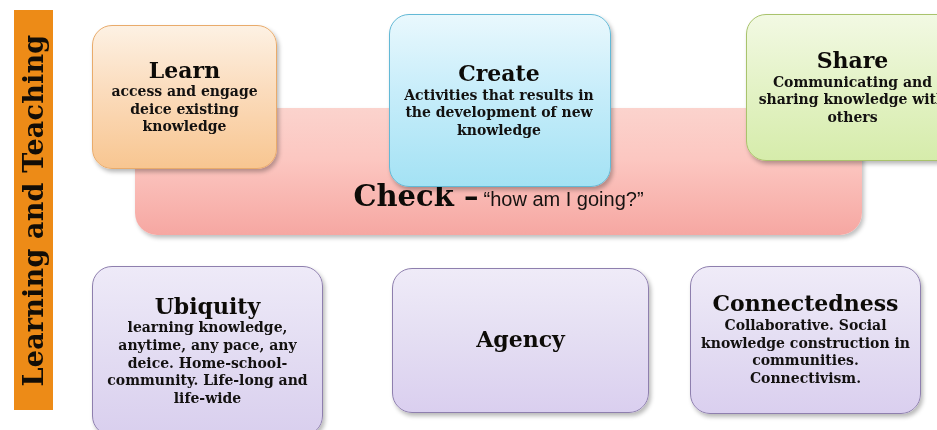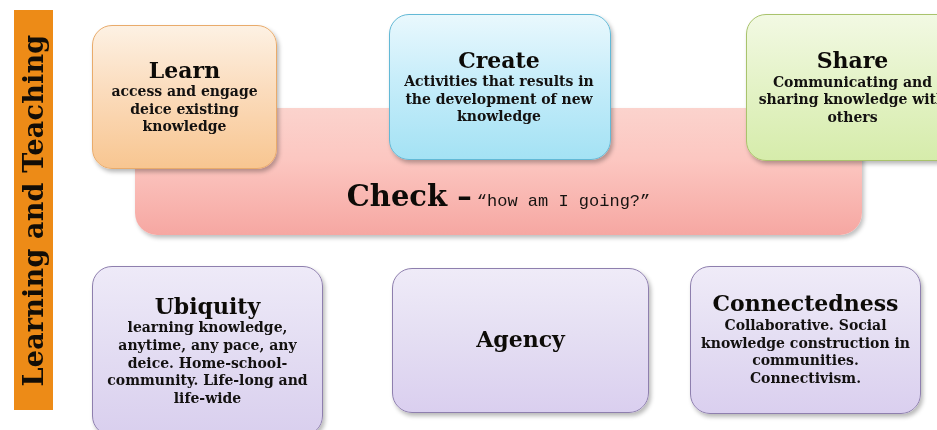--- a/index.html
+++ b/index.html
@@ -74,21 +74,21 @@
   }
 
   
   .card-learn {
     left: 92px; top: 18px; width: 185px; height: 144px;
     background: linear-gradient(to bottom, #fdf1e3 0%, #fbdcbd 45%, #f8c691 100%);
     border: 1px solid #e9ab6b;
     margin-top: 7px;
   }
   .card-create {
-    left: 389px; top: 14px; width: 222px; height: 146px;
+    left: 389px; top: 14px; width: 222px; height: 173px;
     background: linear-gradient(to bottom, #e9f8fd 0%, #c7edfa 45%, #a4e2f4 100%);
     border: 1px solid #63b9d6;
     padding-left: 8px;
   }
   .card-share {
     left: 708px; top: 14px; width: 213px; height: 147px;
     background: linear-gradient(to bottom, #f2f9e3 0%, #e5f3c9 45%, #d6ecab 100%);
     border: 1px solid #a9c36c;
     margin-left: 38px;
   }
@@ -109,22 +109,22 @@
     text-align: center;
     white-space: nowrap;
   }
   .check-strong {
     font-family: "DejaVu Serif", "Liberation Serif", serif;
     font-weight: bold;
     font-size: 29px;
     color: #0d0b08;
   }
   .check-quote {
-    font-family: Liberation Mono, monospace;
-    font-size: 17px;
+    font-family: Liberation Sans, sans-serif;
+    font-size: 20px;
     color: #161311;
   }
 
   
   .card-learn, .card-create, .card-share { z-index: 2; }
 
   
   .card-ubiquity {
     left: 92px; top: 266px; width: 231px; height: 170px;
     background: linear-gradient(to bottom, #eeeaf8 0%, #e4def3 45%, #d9cfee 100%);

